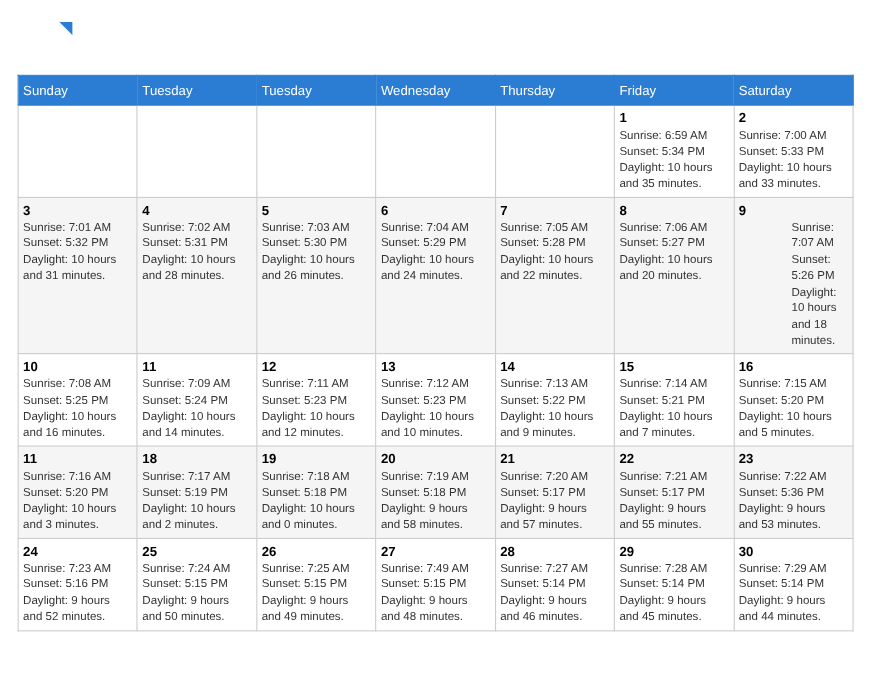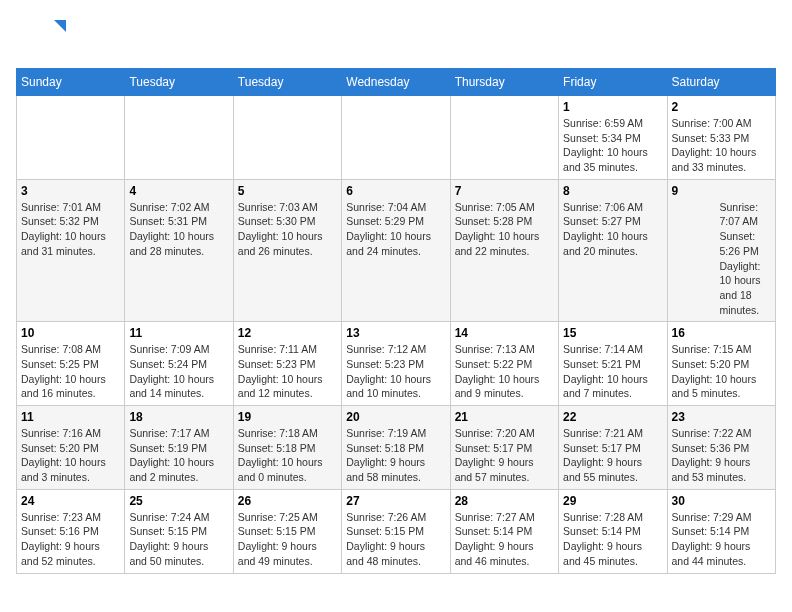--- a/index.html
+++ b/index.html
@@ -295,21 +295,21 @@
         </td>
         <td>
           <span class="day-number">26</span>
           <div class="day-info" style="white-space: pre-line;">Sunrise: 7:25 AM
 Sunset: 5:15 PM
 Daylight: 9 hours
 and 49 minutes.</div>
         </td>
         <td>
           <span class="day-number">27</span>
-          <div class="day-info" style="white-space: pre-line;">Sunrise: 7:26 AM
+          <div class="day-info" style="white-space: pre-line;">Sunrise: 7:49 AM
 Sunset: 5:15 PM
 Daylight: 9 hours
 and 48 minutes.</div>
         </td>
         <td>
           <span class="day-number">28</span>
           <div class="day-info" style="white-space: pre-line;">Sunrise: 7:27 AM
 Sunset: 5:14 PM
 Daylight: 9 hours
 and 46 minutes.</div>

